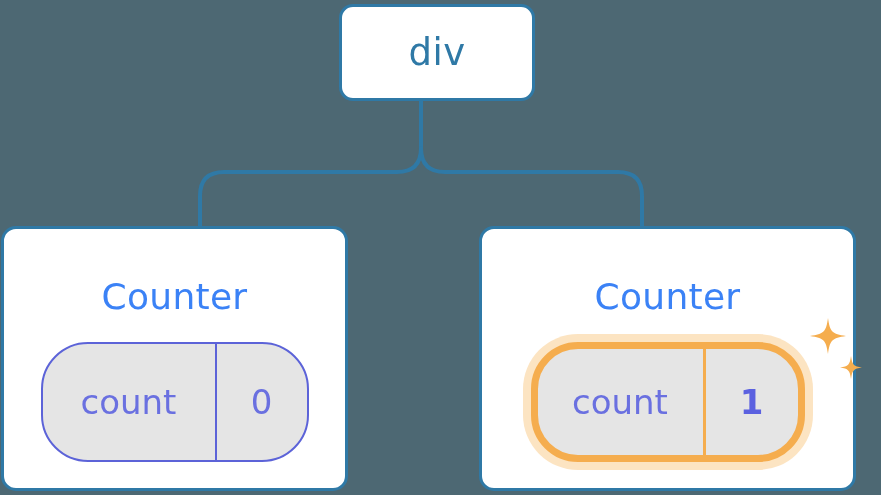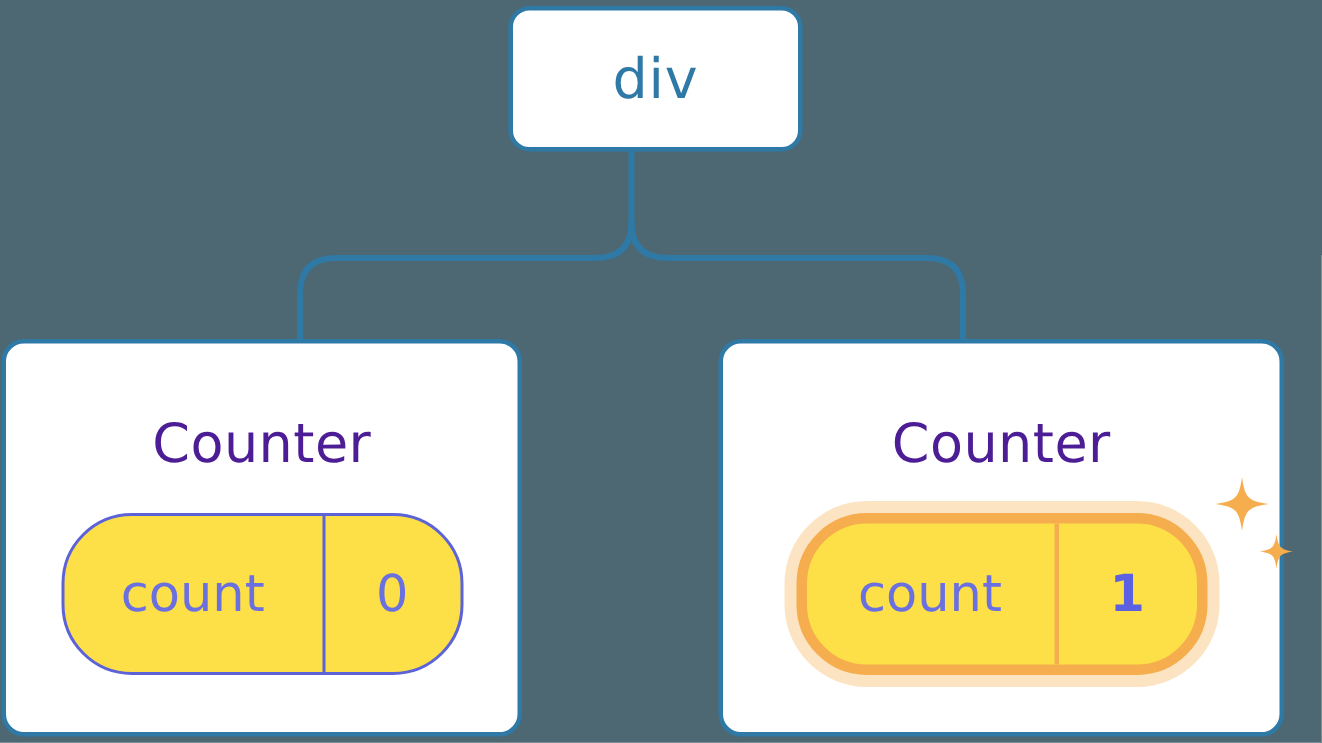--- a/index.html
+++ b/index.html
@@ -71,41 +71,41 @@
   #counter-card-right {
     left: 479px;
     width: 377px;
   }
 
   .card-title {
     margin-top: 50px;
     font-family: "DejaVu Sans", sans-serif;
     font-size: 36px;
     font-weight: 400;
-    color: #4c1d95;
+    color: #3b82f6;
     letter-spacing: 0.3px;
     line-height: 1;
   }
 
   
   .pill-wrap {
     position: relative;
     margin-top: 27px;
     display: flex;
     align-items: center;
     justify-content: center;
   }
   .pill {
     position: relative;
     display: flex;
     align-items: stretch;
-    height: 108px;
+    height: 120px;
     border-radius: 47px;
     box-sizing: border-box;
-    background: #fde047;
+    background: #e5e5e5;
   }
   .pill.plain {
     border: 2px solid #5c63d8;
     width: 268px;
   }
   .pill.highlighted {
     border: 7px solid #f5ad4e;
     width: 274px;
     box-shadow: 0 0 0 8px rgba(247, 183, 94, 0.38);
   }

